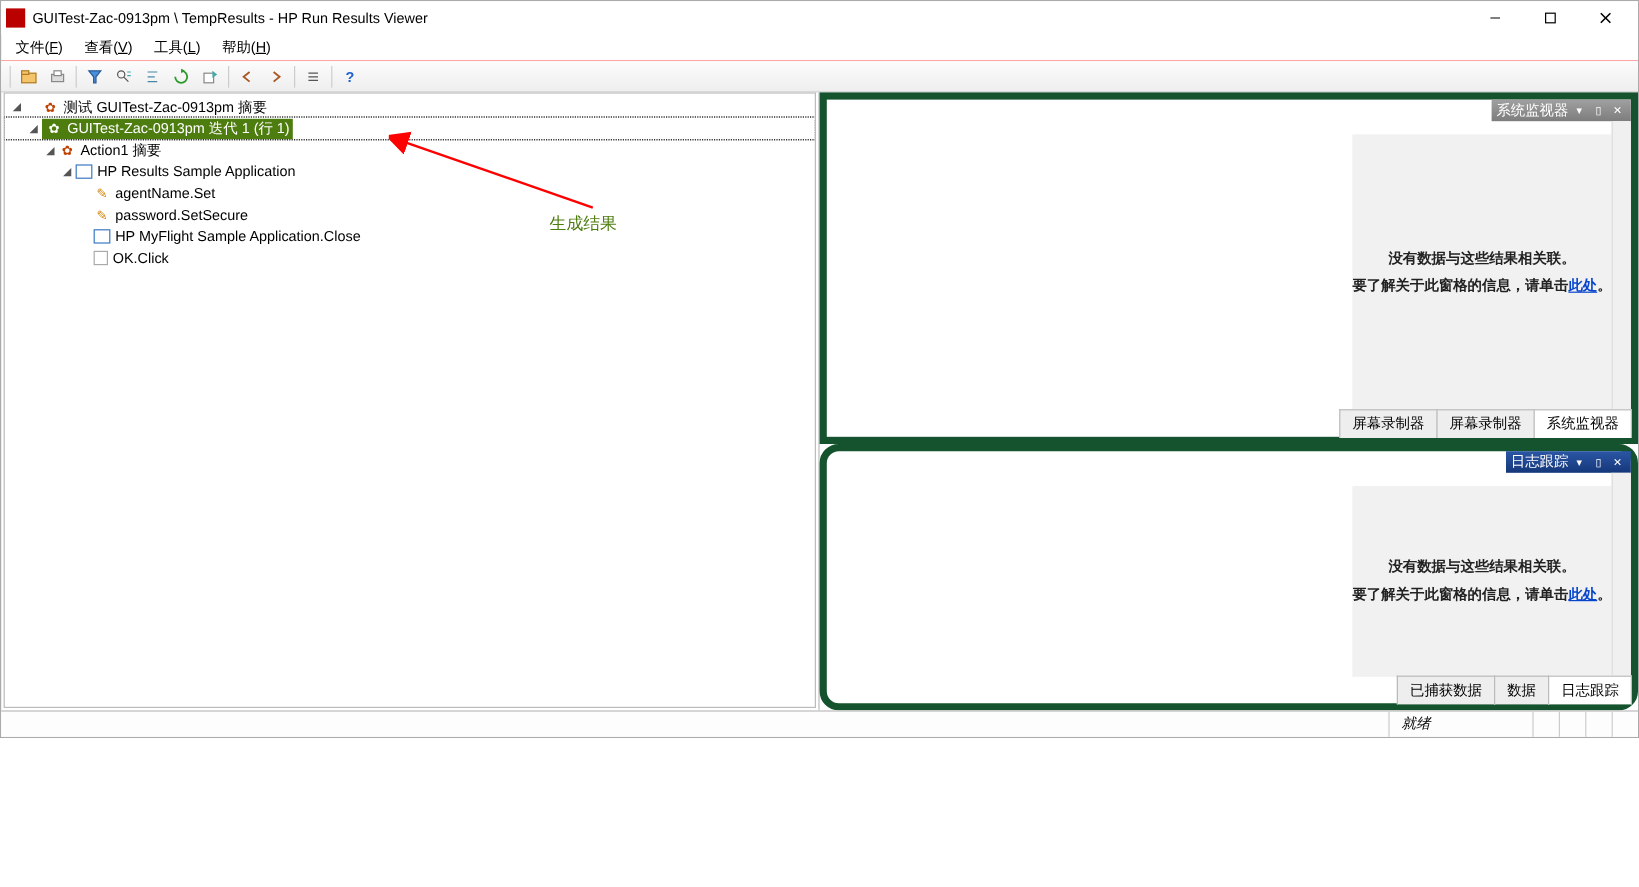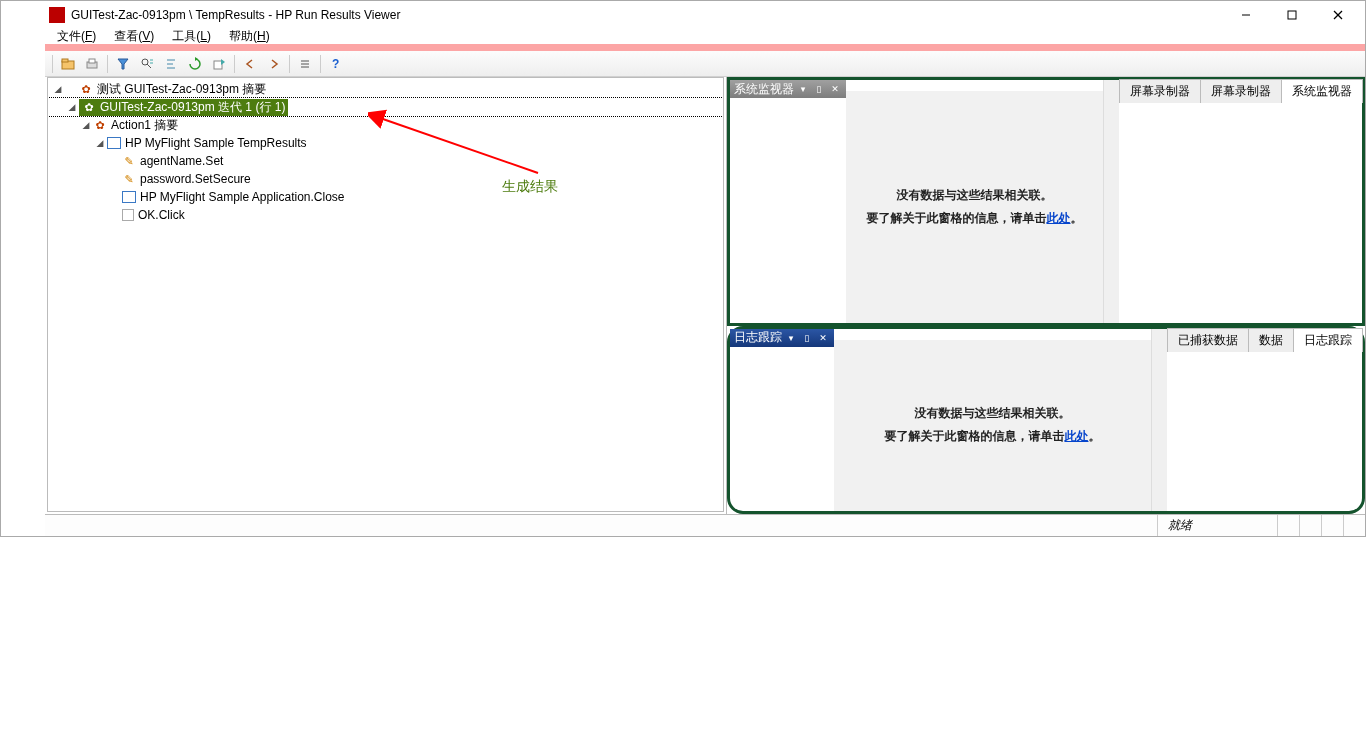--- a/index.html
+++ b/index.html
@@ -1,23 +1,23 @@
 <!DOCTYPE html>
 <html><head>
 <meta charset="utf-8">
 <style>
   * { box-sizing: border-box; margin: 0; padding: 0; }
   body { font-family: "Microsoft YaHei", "Segoe UI", Tahoma, sans-serif; font-size: 12px; color: #000; background: #fff; overflow: hidden; }
-  .window { width: 1366px; height: 537px; display: flex; flex-direction: column; border: 1px solid #aaa; padding-left: 44px; }
+  .window { width: 1366px; height: 615px; display: flex; flex-direction: column; border: 1px solid #aaa; }
   .titlebar { height: 28px; display: flex; align-items: center; padding: 0 4px; background: #fff; }
   .titlebar .app-icon { width: 16px; height: 16px; background: #b00; margin-right: 6px; }
   .titlebar .title { flex: 1; font-size: 12px; }
   .win-controls { display: flex; }
   .win-btn { width: 46px; height: 28px; display: flex; align-items: center; justify-content: center; font-size: 12px; }
-  .menubar { height: 22px; display: flex; align-items: center; padding: 0 4px; border-bottom: 7px solid #fca5a5; }
+  .menubar { height: 22px; display: flex; align-items: center; padding: 0 4px; border-bottom: 1px solid #fca5a5; }
   .menu-item { padding: 2px 8px; margin-right: 2px; }
   .menu-item .accel { text-decoration: underline; }
   .toolbar { height: 26px; display: flex; align-items: center; padding: 0 4px; border-bottom: 1px solid #d0d0d0; background: linear-gradient(#fcfcfc,#eee); }
   .tool-sep { width: 1px; height: 18px; background: #ccc; margin: 0 3px; }
   .tool-btn { width: 22px; height: 22px; display: flex; align-items: center; justify-content: center; margin: 0 1px; border: 1px solid transparent; }
   .searchbar { height: 26px; display: flex; align-items: center; padding: 0 6px; border-bottom: 1px solid #d0d0d0; background: linear-gradient(#fcfcfc,#eee); }
   .searchbar label { margin-right: 6px; }
   .searchbar input { width: 180px; height: 20px; border: 1px solid #999; padding: 0 4px; font-family: inherit; font-size: 12px; }
   .sq-btn { width: 22px; height: 20px; display: flex; align-items: center; justify-content: center; border: 1px solid #999; margin-left: 2px; background: linear-gradient(#fff,#e4e4e4); }
   .circ-btn { width: 18px; height: 18px; border: 1px solid #888; border-radius: 50%; margin-left: 4px; display: flex; align-items: center; justify-content: center; background: linear-gradient(#fff,#e4e4e4); }
@@ -29,21 +29,21 @@
   .icon-sq { width: 14px; height: 12px; border: 1px solid #3a78c4; margin-right: 4px; display: inline-block; }
   .icon-gear { width: 14px; height: 14px; margin-right: 4px; display: inline-flex; align-items: center; justify-content: center; color: #c04000; font-size: 11px; }
   .icon-pencil { width: 14px; height: 14px; margin-right: 4px; display: inline-flex; align-items: center; justify-content: center; color: #d08000; font-size: 11px; }
   .icon-page { width: 12px; height: 12px; margin-right: 4px; background: #fff; border: 1px solid #aaa; display: inline-block; }
   .sel { background: #4d7c0f; color: #fff; padding: 0 3px; }
   .tree-row.row-sel { outline: 1px dotted #000; }
   .arrow-annot { position: absolute; left: 320px; top: 10px; pointer-events: none; }
   .arrow-annot svg { display: block; }
   .annot-text { position: absolute; left: 454px; top: 100px; color: #4d7c0f; font-size: 14px; pointer-events: none; }
   .right-pane { flex: 1; display: flex; flex-direction: column; }
-  .panel { display: flex; border: 3px solid #14532d; margin: 0 0 0 0; }
+  .panel { display: flex; flex-direction: column; border: 6px solid #14532d; margin: 0 0 0 0; align-items: flex-end; }
   .panel-top { flex: 1; min-height: 0; }
   .panel-header { height: 18px; background: linear-gradient(#a0a0a0,#7d7d7d); color: #fff; display: flex; align-items: center; padding: 0 4px; font-size: 12px; }
   .panel-header.blue { background: linear-gradient(#2b56a5,#15377a); }
   .panel-header .spacer { flex: 1; }
   .hdr-btn { width: 14px; height: 14px; margin-left: 2px; display: flex; align-items: center; justify-content: center; font-size: 9px; color: #fff; }
   .panel-body { flex: 1; background: #f1f1f1; display: flex; flex-direction:column; align-items: center; justify-content: center; text-align: center; margin-top: 11px; }
   .panel-body .msg { font-weight: bold; color: #222; margin-bottom: 6px; }
   .panel-body .msg2 { font-weight: bold; color: #222; }
   .panel-body .msg2 a { color: #0645cc; text-decoration: underline; }
   .tabbar { height: 22px; display: flex; align-items: flex-end; background: #f1f1f1; border-top: 1px solid #bbb; }
@@ -188,21 +188,21 @@
           <span style="width:28px"></span>
           <span class="exp">◢</span>
           <span class="icon-gear">✿</span>
           <span>Action1 摘要</span>
         </div>
 
         <div class="tree-row" style="padding-left:4px;">
           <span style="width:42px"></span>
           <span class="exp">◢</span>
           <span class="icon-sq"></span>
-          <span>HP MyFlight Sample TempResults</span>
+          <span>HP Results Sample Application</span>
         </div>
 
         <div class="tree-row" style="padding-left:4px;">
           <span style="width:70px"></span>
           <span class="icon-pencil">✎</span>
           <span>agentName.Set</span>
         </div>
 
         <div class="tree-row" style="padding-left:4px;">
           <span style="width:70px"></span>

